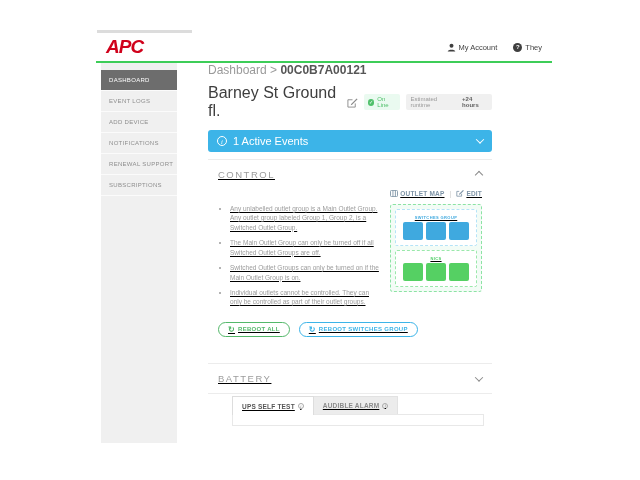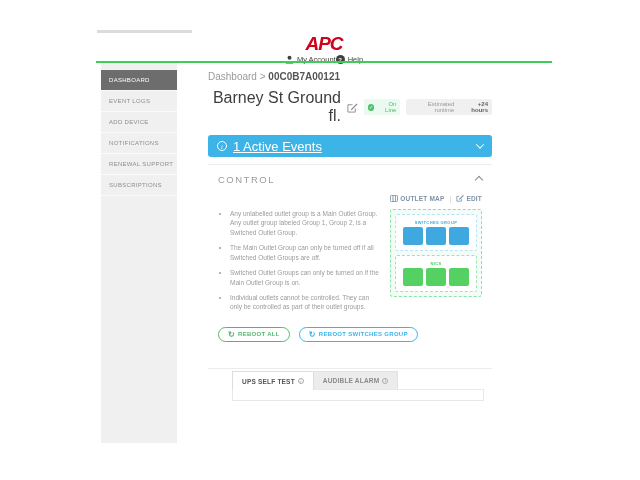--- a/index.html
+++ b/index.html
@@ -8,65 +8,65 @@
     position:relative; width:640px; height:480px; background:#fff;
     font-family:"Liberation Sans", sans-serif; overflow:hidden;
   }
   .abs { position:absolute; }
 
   
   .topstrip { left:97px; top:30px; width:95px; height:3px; background:#dcdcdc; }
 
   
   .header { left:96px; top:33px; width:456px; height:28px; display:flex;
-    justify-content:space-between; align-items:center; padding:0 10px;flex-direction:column; }
+    justify-content:space-between; align-items:center; padding:0 10px; }
   .logo { font-size:19px; font-weight:bold; font-style:italic; color:#d0011b; letter-spacing:-1px; }
-  .hdr-right { display:flex; align-items:center; }
+  .hdr-right { display:flex; align-items:center; gap:16px; }
   .hdr-item { display:flex; align-items:center; gap:3px; font-size:7.5px; color:#3f3f3f; cursor:pointer; }
   .help-ic { width:9px; height:9px; border-radius:50%; background:#3f3f3f; color:#fff;
     font-size:6px; font-weight:bold; display:flex; align-items:center; justify-content:center; }
   .greenline { left:96px; top:61px; width:456px; height:2px; background:#3dcd58; }
 
   
   .sidebar { left:101px; top:63px; width:76px; height:380px; background:#f0f0f0; padding-top:7px; }
   .side-item { height:21px; line-height:21px; padding-left:8px; font-size:6px; letter-spacing:0.3px;
     color:#8e8e8e; border-bottom:1px solid #fbfbfb; cursor:pointer; white-space:nowrap; overflow:hidden; }
   .side-item.active { background:#6d6d6d; color:#ffffff; }
 
   
   .main { left:208px; top:63px; width:284px; }
-  .breadcrumb { margin-top:8px; font-size:10px; color:#9a9a9a; }
+  .breadcrumb { font-size:12px; color:#9a9a9a; }
   .breadcrumb b { color:#565656; }
-  .title-row { margin-top:7px; display:flex; align-items:center; gap:6px;text-align:right; }
+  .title-row { margin-top:7px; display:flex; align-items:center; gap:6px; }
   .title { font-size:16px; color:#3e3e3e; }
   .badge { display:flex; align-items:center; gap:3px; border-radius:2px; padding:2px 4px; font-size:6px; }
   .badge.online { background:#eafaf0; color:#4fc06a; }
   .check-ic { width:7px; height:7px; border-radius:50%; background:#4fc06a; color:#fff; font-size:5px;
     display:flex; align-items:center; justify-content:center; }
   .badge.runtime { background:#f0f0f0; color:#9a9a9a; }
   .badge.runtime b { color:#5f5f5f; }
 
   
   .alert-bar { margin-top:10px; height:22px; background:#3cb4e8; border-radius:3px; display:flex;
     align-items:center; justify-content:space-between; padding:0 9px; cursor:pointer; }
   .alert-left { display:flex; align-items:center; gap:6px; }
   .info-ic { width:10px; height:10px; border-radius:50%; border:1px solid #fff; color:#fff;
     font-size:6.5px; font-style:italic; font-family:"Liberation Serif",serif;
     display:flex; align-items:center; justify-content:center; }
-  .alert-text { font-size:13px; color:#ffffff;text-decoration:underline; }
+  .alert-text { font-size:11px; color:#ffffff; }
 
   
   .chev { width:6px; height:6px; border-right:1.6px solid #8a8a8a; border-bottom:1.6px solid #8a8a8a; }
   .chev.down { transform:rotate(45deg) translate(-1px,-1px); }
   .chev.up { transform:rotate(225deg); }
   .chev.white { border-color:#fff; }
 
   
   .sections { margin-top:7px; }
-  .section { border-top:1px solid #ececec; }
+  .section { border-top:1px solid #ececec;text-decoration:underline; }
   .sec-head { display:flex; align-items:center; justify-content:space-between; padding:9px 10px; cursor:pointer; }
   .sec-title { font-size:9.5px; color:#9c9c9c; letter-spacing:1.5px; }
 
   .control-body { padding:0 10px 26px 10px; }
   .links-row { display:flex; justify-content:flex-end; align-items:center; gap:5px;
     font-size:6.5px; color:#7d93a6; margin-bottom:7px; font-weight:bold; letter-spacing:0.2px; }
   .links-row .lnk { display:flex; align-items:center; gap:2px; cursor:pointer; }
   .links-row .sep { color:#c8c8c8; font-weight:normal; }
 
   .control-flex { display:flex; align-items:flex-start; }
@@ -117,21 +117,21 @@
         <span>
           <svg width="9" height="9" viewBox="0 0 10 10">
               <circle cx="5" cy="3" r="2.2" fill="#3f3f3f"></circle>
               <path d="M0.8 9.5 C0.8 6.8 9.2 6.8 9.2 9.5 Z" fill="#3f3f3f"></path>
             </svg>
         </span>
         <span>My Account</span>
       </div>
       <div class="hdr-item">
         <span class="help-ic">?</span>
-        <span>Help</span>
+        <span>They</span>
       </div>
     </div>
   </div>
 
   <div class="abs greenline"></div>
 
   <div class="abs sidebar" id="sidebar">
       <div class="side-item active">DASHBOARD</div>
       <div class="side-item">EVENT LOGS</div>
       <div class="side-item">ADD DEVICE</div>
@@ -235,20 +235,26 @@
                 <span>REBOOT ALL</span>
               </div>
               <div class="pill blue">
                 <span class="ref">↻</span>
                 <span>REBOOT SWITCHES GROUP</span>
               </div>
             </div>
         </div>
       </div>
 
+      <div class="section">
+        <div class="sec-head">
+          <span class="sec-title">BATTERY</span>
+          <span class="chev down"></span>
+        </div>
+      </div>
 
 
       <div class="section">
         <div class="diag-body">
           <div class="tabs" id="diagTabs">
               <div class="tab active">
                 <span>UPS SELF TEST</span>
                 <span class="tinfo">i</span>
               </div>
               <div class="tab inactive">

